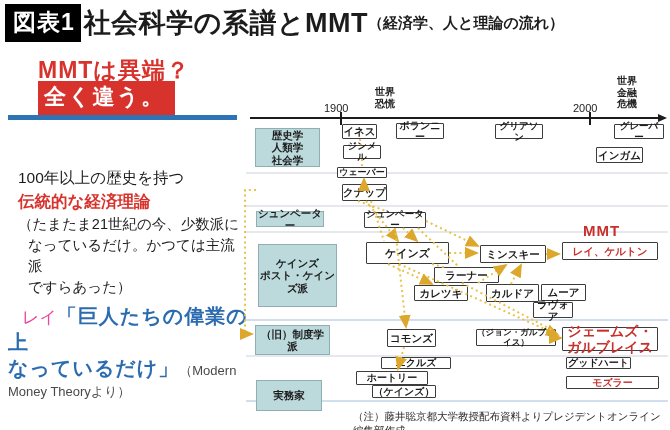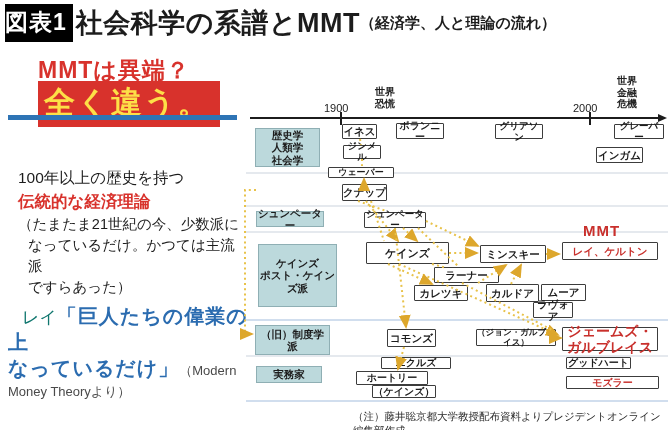--- a/index.html
+++ b/index.html
@@ -4,35 +4,35 @@
 <style>
   html,body{margin:0;padding:0;background:#fff;}
   #stage{
     position:relative;width:670px;height:430px;overflow:hidden;background:#fff;
     font-family:"Liberation Sans","DejaVu Sans",sans-serif;color:#1c1c1c;
   }
   
   #title-row{position:absolute;left:5px;top:4px;white-space:nowrap;}
   #title-badge{
     display:inline-block;background:#000;color:#fff;font-weight:700;font-size:23px;
-    padding:3px 6px 4px 0;vertical-align:middle;letter-spacing:1px;
+    padding:3px 6px 4px 8px;vertical-align:middle;letter-spacing:1px;
   }
   #title-main{font-size:27px;font-weight:700;vertical-align:middle;margin-left:3px;letter-spacing:0.5px;}
   #title-sub{font-size:15px;font-weight:700;vertical-align:middle;}
   
   #headline1{position:absolute;left:38px;top:55px;font-size:23px;font-weight:700;color:var(--red);letter-spacing:1px;}
-  #headline2{position:absolute;left:38px;top:81px;background:var(--red);color:#fde047;font-size:31px;
+  #headline2{position:absolute;left:38px;top:81px;background:var(--red);color:#ffffff;font-size:22px;
     font-weight:700;padding:1px 10px 3px 6px;letter-spacing:2px;}
   #blue-rule{position:absolute;left:8px;top:115px;width:229px;height:5px;background:var(--blue);}
   #para1{position:absolute;left:18px;top:168px;width:230px;line-height:1.35;}
   #para1-l1{font-size:15.5px;}
   #para1-red{font-size:16.5px;font-weight:700;color:var(--red);margin-top:1px;}
   #para1-note{font-size:14.5px;line-height:1.45;white-space:pre-line;margin-top:2px;padding-left:10px;text-indent:-10px;}
   #para2{position:absolute;left:8px;top:303px;width:250px;line-height:1.3;}
-  .p2-name{font-size:17px;color:#0f766e;margin-left:14px;}
+  .p2-name{font-size:17px;color:#ec4899;margin-left:14px;}
   .p2-quote{font-size:20px;font-weight:700;color:var(--blue-text);letter-spacing:1px;}
   .p2-src{font-size:13px;color:#4a4a4a;}
   
   .svg-layer{position:absolute;left:0;top:0;pointer-events:none;}
   #svg-under{z-index:1;}
   .box{position:absolute;display:flex;align-items:center;justify-content:center;text-align:center;
     white-space:pre-line;line-height:1.15;z-index:2;box-sizing:border-box;}
   .cat-box{background:var(--teal-fill);border:1.2px solid var(--teal-border);font-size:10.5px;font-weight:600;}
   .p-box{background:#fff;border:1.4px solid #3c3c3c;border-radius:1px;font-size:10.5px;font-weight:700;}
   .p-box.red{color:var(--red-text);}
@@ -93,28 +93,28 @@
       <line x1="246" y1="356" x2="668" y2="356" stroke="#dde2e8" stroke-width="1.4"></line>
       <line x1="246" y1="401" x2="668" y2="401" stroke="#c2d3e8" stroke-width="1.4"></line>
     </svg>
     <div class="box cat-box" style="left: 255px; top: 128px; width: 65px; height: 39px;">歴史学
 人類学
 社会学</div>
     <div class="box cat-box" style="left: 256px; top: 211px; width: 68px; height: 16px;">シュンペーター</div>
     <div class="box cat-box" style="left: 258px; top: 244px; width: 79px; height: 63px;">ケインズ
 ポスト・ケインズ派</div>
     <div class="box cat-box" style="left: 255px; top: 325px; width: 75px; height: 30px;">（旧）制度学派</div>
-    <div class="box cat-box" style="left: 256px; top: 366px; width: 66px; height: 17px;">実務家</div>
+    <div class="box cat-box" style="left: 256px; top: 380px; width: 66px; height: 31px;">実務家</div>
     <div class="box p-box" style="left: 342px; top: 124px; width: 35px; height: 15px;">イネス</div>
     <div class="box p-box" style="left: 396px; top: 123px; width: 48px; height: 16px; font-size: 10px;">ボランニー</div>
     <div class="box p-box" style="left: 495px; top: 124px; width: 48px; height: 15px; font-size: 9.5px;">グリアソン</div>
     <div class="box p-box" style="left: 614px; top: 124px; width: 50px; height: 15px; font-size: 9.5px;">グレーバー</div>
     <div class="box p-box" style="left: 343px; top: 145px; width: 38px; height: 14px; font-size: 9.5px;">ジンメル</div>
     <div class="box p-box" style="left: 596px; top: 147px; width: 47px; height: 16px;">インガム</div>
-    <div class="box p-box" style="left: 328px; top: 167px; width: 66px; height: 11px; font-size: 9px;">ウェーバー</div>
+    <div class="box p-box" style="left: 337px; top: 167px; width: 50px; height: 11px; font-size: 9px;">ウェーバー</div>
     <div class="box p-box" style="left: 342px; top: 184px; width: 45px; height: 17px;">クナップ</div>
     <div class="box p-box" style="left: 364px; top: 212px; width: 62px; height: 16px; font-size: 9.5px;">シュンペーター</div>
     <div class="box p-box" style="left: 366px; top: 242px; width: 83px; height: 22px; font-size: 11px;">ケインズ</div>
     <div class="box p-box" style="left: 480px; top: 245px; width: 66px; height: 18px;">ミンスキー</div>
     <div class="box p-box red" style="left: 562px; top: 242px; width: 96px; height: 18px;">レイ、ケルトン</div>
     <div class="box p-box" style="left: 434px; top: 267px; width: 65px; height: 16px;">ラーナー</div>
     <div class="box p-box" style="left: 414px; top: 285px; width: 54px; height: 16px;">カレツキ</div>
     <div class="box p-box" style="left: 486px; top: 284px; width: 53px; height: 18px;">カルドア</div>
     <div class="box p-box" style="left: 541px; top: 284px; width: 45px; height: 17px;">ムーア</div>
     <div class="box p-box" style="left: 533px; top: 302px; width: 40px; height: 16px;">ラヴォア</div>

